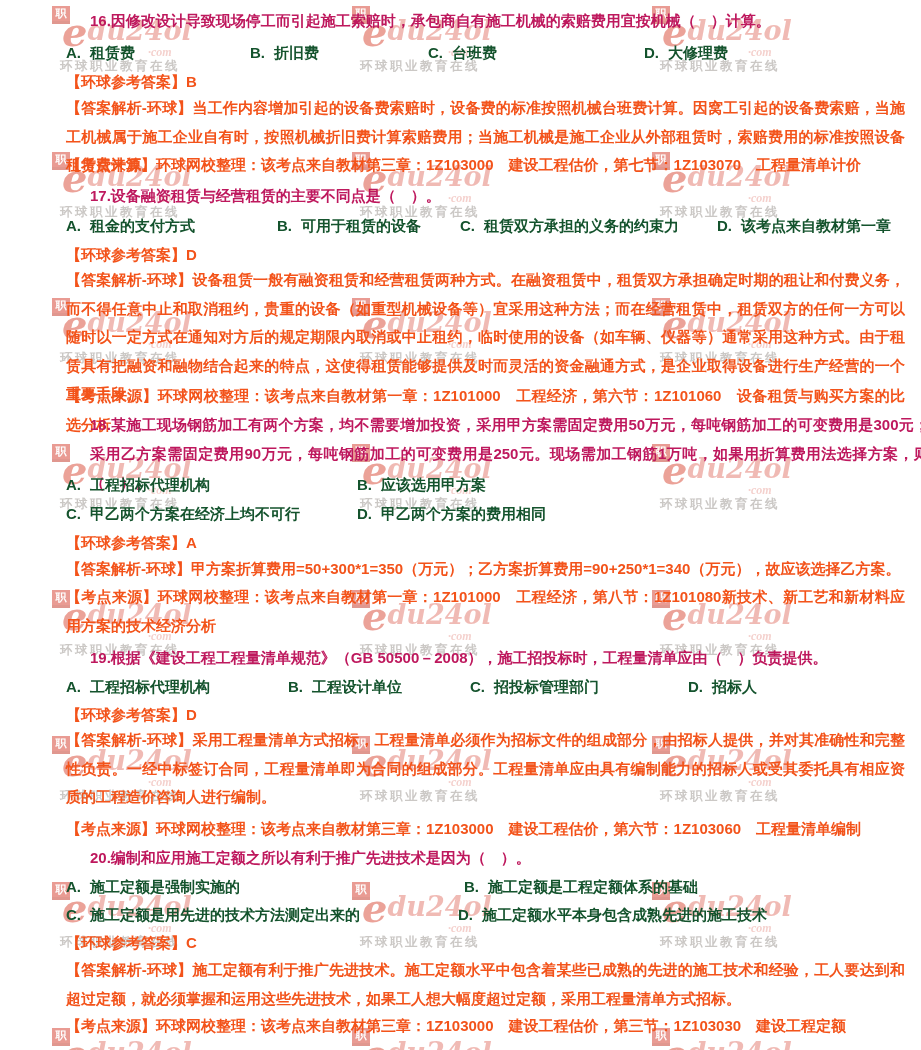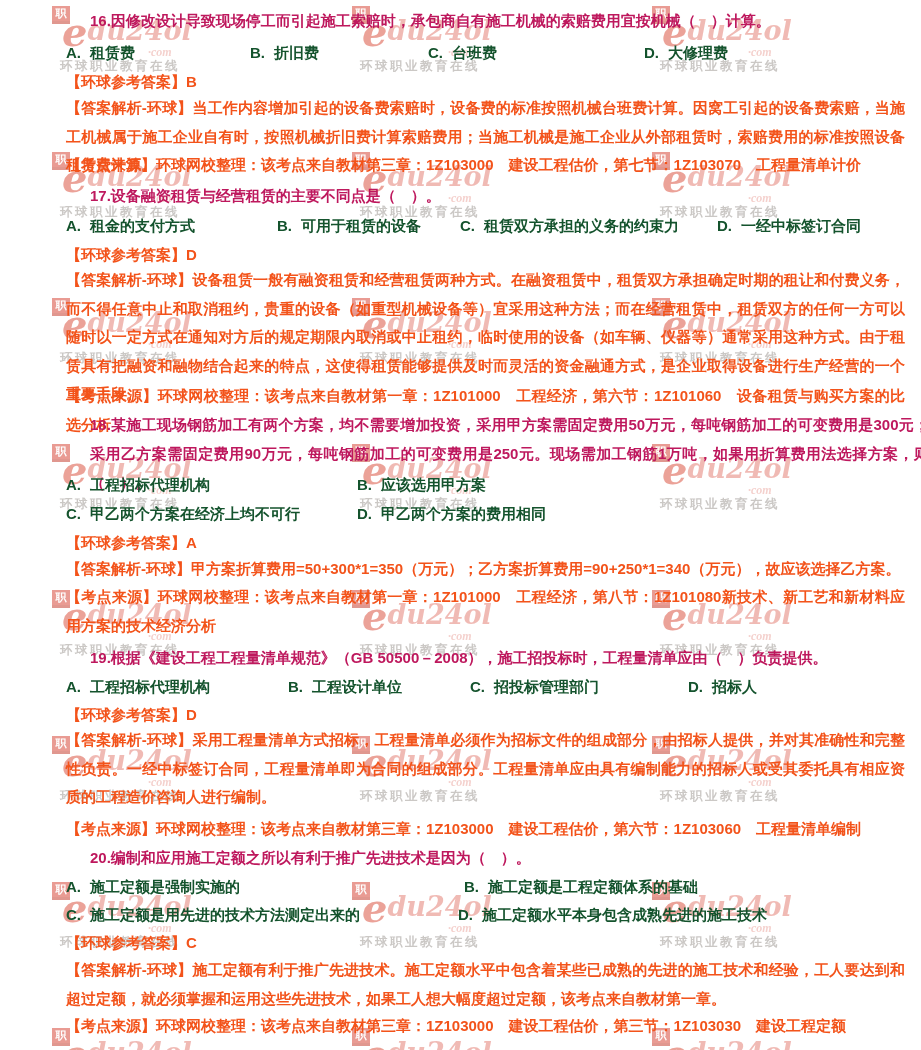--- a/index.html
+++ b/index.html
@@ -238,21 +238,21 @@
     </div>
     <div class="blk single orange" style="top:72px"><span>【环球参考答案】</span><span>B</span></div>
     <div class="blk para orange" style="top:94px"><span>【答案解析-环球】</span><span>当工作内容增加引起的设备费索赔时，设备费的标准按照机械台班费计算。因窝工引起的设备费索赔，当施工机械属于施工企业自有时，按照机械折旧费计算索赔费用；当施工机械是施工企业从外部租赁时，索赔费用的标准按照设备租赁费计算。</span></div>
     <div class="blk para orange" style="top:151px"><span>【考点来源】</span><span>环球网校整理：该考点来自教材第三章：1Z103000　建设工程估价，第七节：1Z103070　工程量清单计价</span></div>
 
     <div class="blk q" style="top:181px">17.设备融资租赁与经营租赁的主要不同点是（　）。</div>
     <div class="blk opt-row" style="top:216px">
       <span class="opt" style="left:0"><span class="opt-key">A.</span><span>租金的支付方式</span></span>
       <span class="opt" style="left:211px"><span class="opt-key">B.</span><span>可用于租赁的设备</span></span>
       <span class="opt" style="left:394px"><span class="opt-key">C.</span><span>租赁双方承担的义务的约束力</span></span>
-      <span class="opt" style="left:651px"><span class="opt-key">D.</span><span>一经中标签订合同</span></span>
+      <span class="opt" style="left:651px"><span class="opt-key">D.</span><span>该考点来自教材第一章</span></span>
     </div>
     <div class="blk single orange" style="top:245px"><span>【环球参考答案】</span><span>D</span></div>
     <div class="blk para orange" style="top:266px"><span>【答案解析-环球】</span><span>设备租赁一般有融资租赁和经营租赁两种方式。在融资租赁中，租赁双方承担确定时期的租让和付费义务，而不得任意中止和取消租约，贵重的设备（如重型机械设备等）宜采用这种方法；而在经营租赁中，租赁双方的任何一方可以随时以一定方式在通知对方后的规定期限内取消或中止租约，临时使用的设备（如车辆、仪器等）通常采用这种方式。由于租赁具有把融资和融物结合起来的特点，这使得租赁能够提供及时而灵活的资金融通方式，是企业取得设备进行生产经营的一个重要手段。</span></div>
     <div class="blk para orange" style="top:382px"><span>【考点来源】</span><span>环球网校整理：该考点来自教材第一章：1Z101000　工程经济，第六节：1Z101060　设备租赁与购买方案的比选分析</span></div>
 
     <div class="blk q" style="top:410px">18.某施工现场钢筋加工有两个方案，均不需要增加投资，采用甲方案需固定费用50万元，每吨钢筋加工的可变费用是300元；采用乙方案需固定费用90万元，每吨钢筋加工的可变费用是250元。现场需加工钢筋1万吨，如果用折算费用法选择方案，则（　）。</div>
     <div class="blk opt-row" style="top:475px">
       <span class="opt" style="left:0"><span class="opt-key">A.</span><span>工程招标代理机构</span></span>
       <span class="opt" style="left:291px"><span class="opt-key">B.</span><span>应该选用甲方案</span></span>
     </div>
@@ -278,17 +278,17 @@
     <div class="blk q" style="top:843px">20.编制和应用施工定额之所以有利于推广先进技术是因为（　）。</div>
     <div class="blk opt-row" style="top:877px">
       <span class="opt" style="left:0"><span class="opt-key">A.</span><span>施工定额是强制实施的</span></span>
       <span class="opt" style="left:398px"><span class="opt-key">B.</span><span>施工定额是工程定额体系的基础</span></span>
     </div>
     <div class="blk opt-row" style="top:905px">
       <span class="opt" style="left:0"><span class="opt-key">C.</span><span>施工定额是用先进的技术方法测定出来的</span></span>
       <span class="opt" style="left:392px"><span class="opt-key">D.</span><span>施工定额水平本身包含成熟先进的施工技术</span></span>
     </div>
     <div class="blk single orange" style="top:933px"><span>【环球参考答案】</span><span>C</span></div>
-    <div class="blk para orange" style="top:956px"><span>【答案解析-环球】</span><span>施工定额有利于推广先进技术。施工定额水平中包含着某些已成熟的先进的施工技术和经验，工人要达到和超过定额，就必须掌握和运用这些先进技术，如果工人想大幅度超过定额，该考点来自教材第一章。</span></div>
+    <div class="blk para orange" style="top:956px"><span>【答案解析-环球】</span><span>施工定额有利于推广先进技术。施工定额水平中包含着某些已成熟的先进的施工技术和经验，工人要达到和超过定额，就必须掌握和运用这些先进技术，如果工人想大幅度超过定额，采用工程量清单方式招标。</span></div>
     <div class="blk para orange" style="top:1012px"><span>【考点来源】</span><span>环球网校整理：该考点来自教材第三章：1Z103000　建设工程估价，第三节：1Z103030　建设工程定额</span></div>
 
   </div>
 </div>
 
 </body></html>

